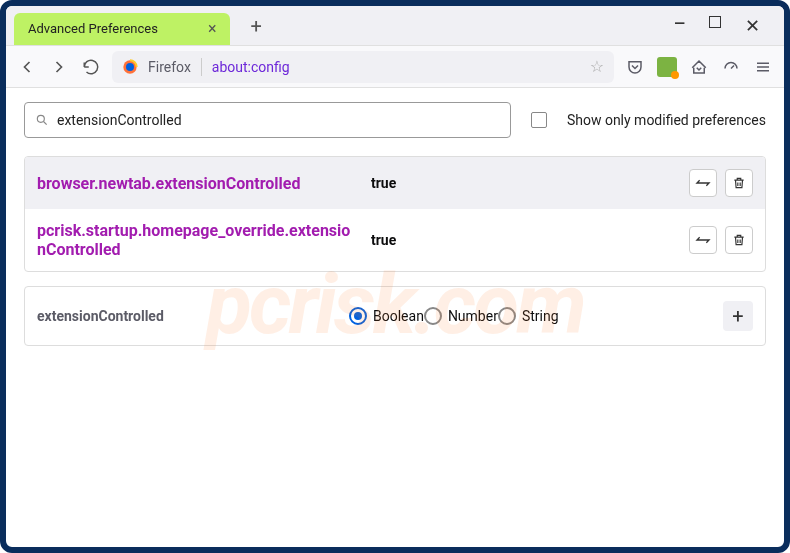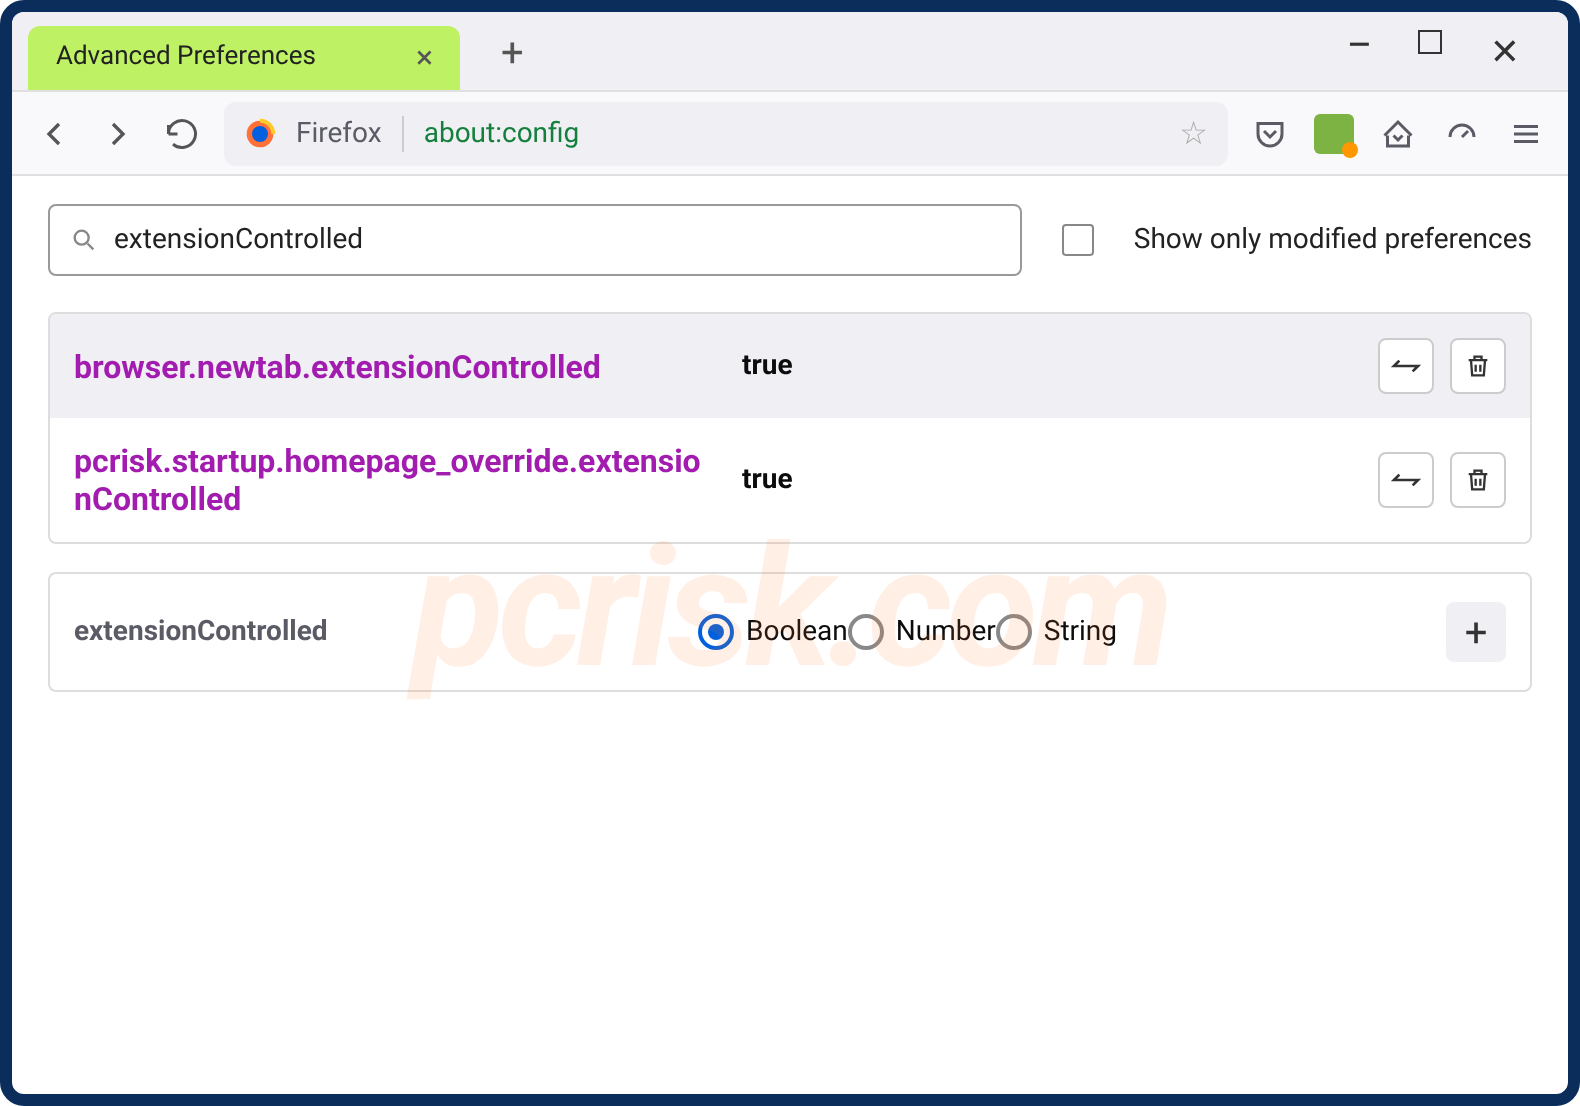--- a/index.html
+++ b/index.html
@@ -14,21 +14,21 @@
     .win-min { font-weight: bold; }
     .win-max { width: 12px; height: 12px; border: 1.5px solid #333; display: inline-block; }
     .win-close { font-size: 18px; }
     
     .toolbar { height: 42px; background: #f9f9fb; display: flex; align-items: center; padding: 0 10px; gap: 10px; border-bottom: 1px solid #e0e0e0; }
     .nav-btn { width: 22px; height: 22px; color: #555; display: flex; align-items: center; justify-content: center; }
     .urlbar { flex: 1; height: 32px; background: #f0f0f4; border-radius: 6px; display: flex; align-items: center; padding: 0 10px; gap: 10px; font-size: 14px; }
     .firefox-logo { width: 16px; height: 16px; }
     .ff-label { color: #5b5b66; }
     .url-divider { width: 1px; height: 18px; background: #ccc; }
-    .url-text { color: #15803d; }
+    .url-text { color: #6d28d9; }
     .url-star { margin-left: auto; color: #aaa; font-size: 16px; }
     .tool-icon { width: 22px; height: 22px; color: #5b5b66; display: flex; align-items: center; justify-content: center; }
     .ext-icon { width: 20px; height: 20px; background: #7cb342; border-radius: 3px; position: relative; }
     .ext-icon::after { content: ""; position: absolute; bottom: -2px; right: -2px; width: 8px; height: 8px; background: #ff9800; border-radius: 50%; }
     
     .content { padding: 14px 18px; }
     .search-row { display: flex; gap: 20px; align-items: center; margin-bottom: 18px; }
     .search-box { flex: 1; max-width: 510px; height: 36px; border: 1px solid #999; border-radius: 4px; display: flex; align-items: center; padding: 0 10px; gap: 8px; }
     .search-icon { width: 14px; height: 14px; color: #888; }
     .search-input { border: none; outline: none; font-size: 14px; color: #222; flex: 1; }

